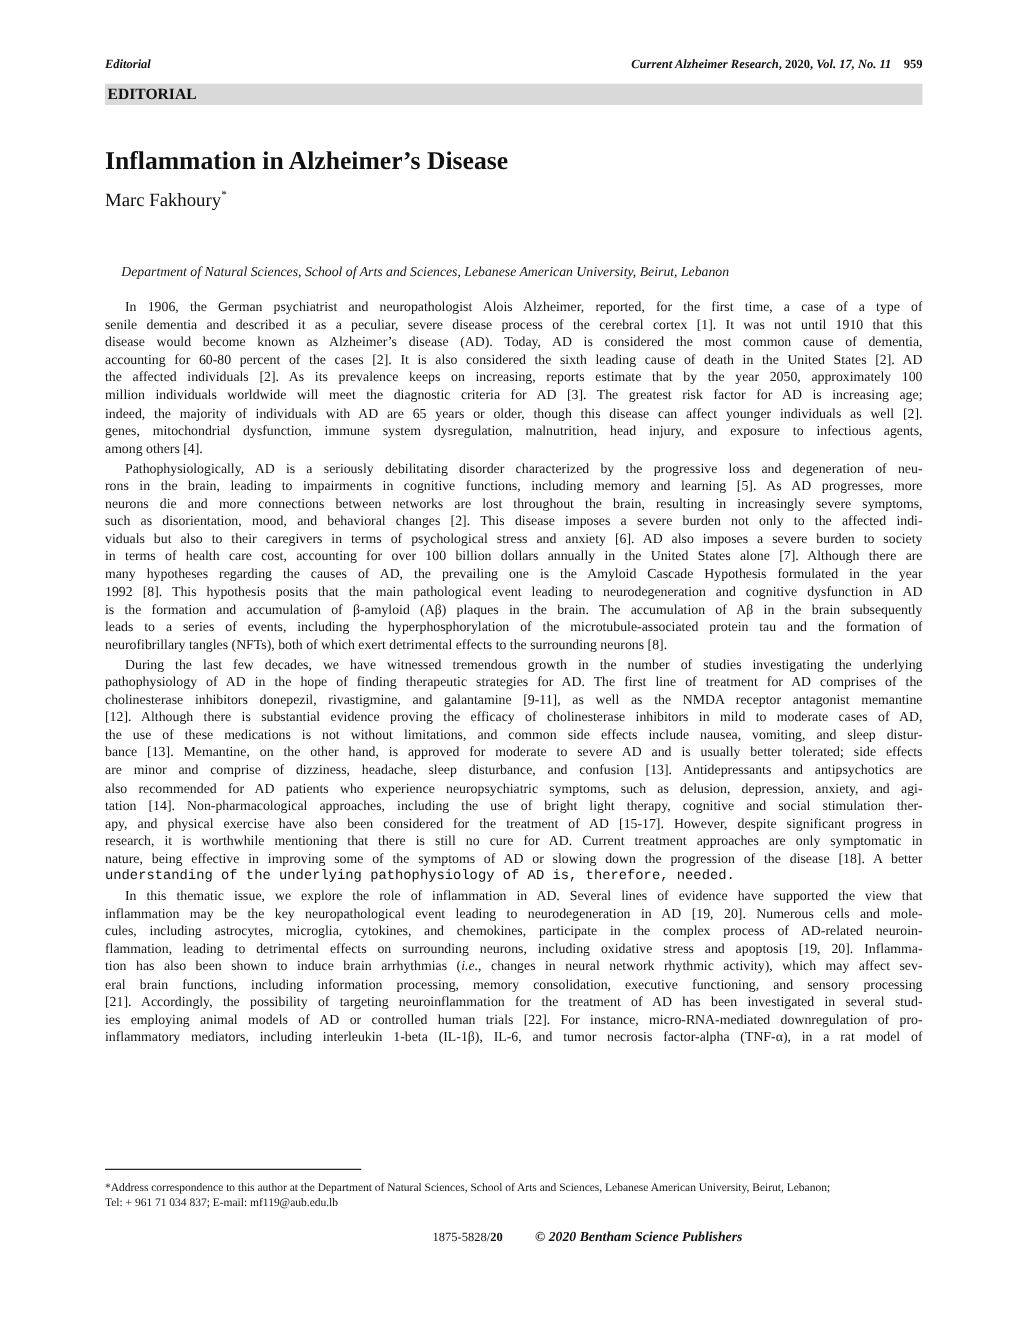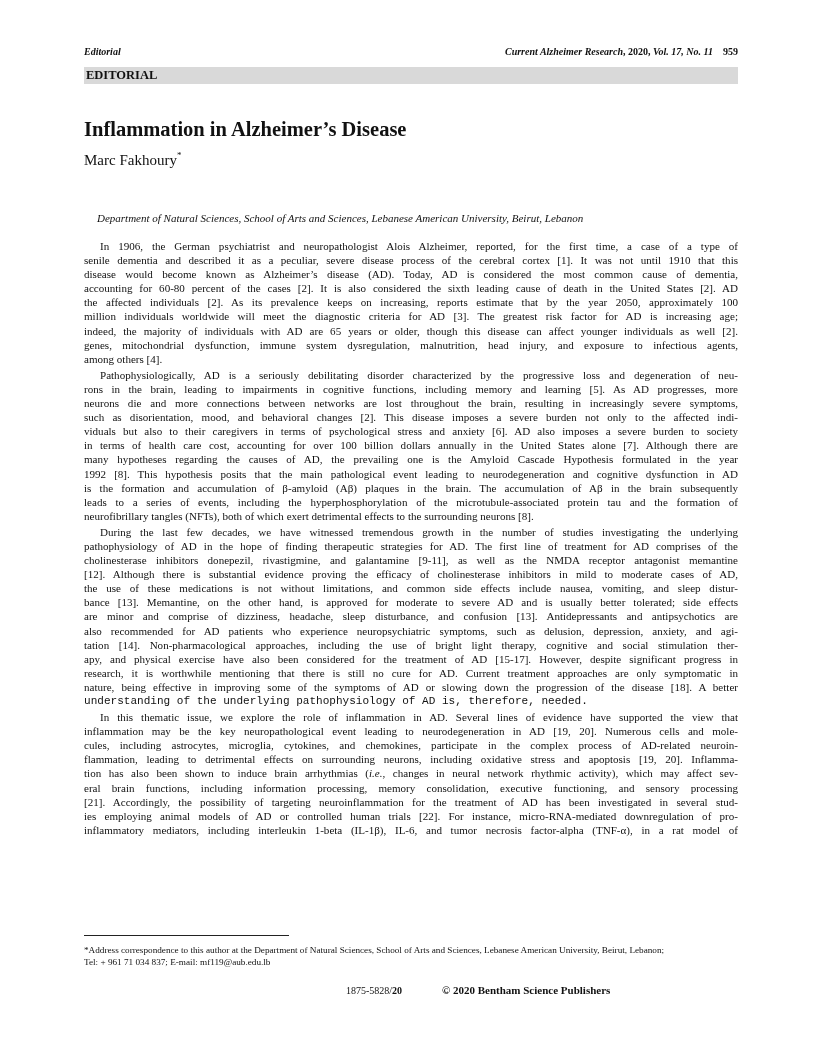--- a/index.html
+++ b/index.html
@@ -25,21 +25,21 @@
     .line.last { text-align-last: left; }
     .line.indent { padding-left: 16px; }
     .para { margin-bottom: 0px; }
     .para + .para { margin-top: 2px; }
     .footnote-rule { position: absolute; top: 935px; left: 0; width: 205px; border-top: 1px solid #222; }
     .footnote { position: absolute; top: 944px; left: 0; width: 660px; font-size: 9.2px; line-height: 12px; }
     .footnote .fl { display: block; white-space: nowrap; }
     .bottom { position: absolute; top: 985px; left: 0; width: 654px; font-size: 10px; }
     .issn { position: absolute; left: 262px; top: 0; }
     .issn b { font-weight: bold; }
-    .copyright { position: absolute; left: 358px; top: -1px; font-weight: bold; font-size: 11px; }
+    .copyright { position: absolute; left: 344px; top: -1px; font-weight: bold; font-size: 11px; font-style: italic; }
     i { font-style: italic; }
   </style>
 </head>
 <body>
 
 <div class="page">
   <div class="running-head">
     <span class="rh-left">Editorial</span>
     <span class="rh-right"><span>Current Alzheimer Research</span><span class="up">, </span><span class="up">2020</span><span class="up">, </span><span>Vol. 17, No. 11</span><span class="pg">959</span></span>
   </div>

